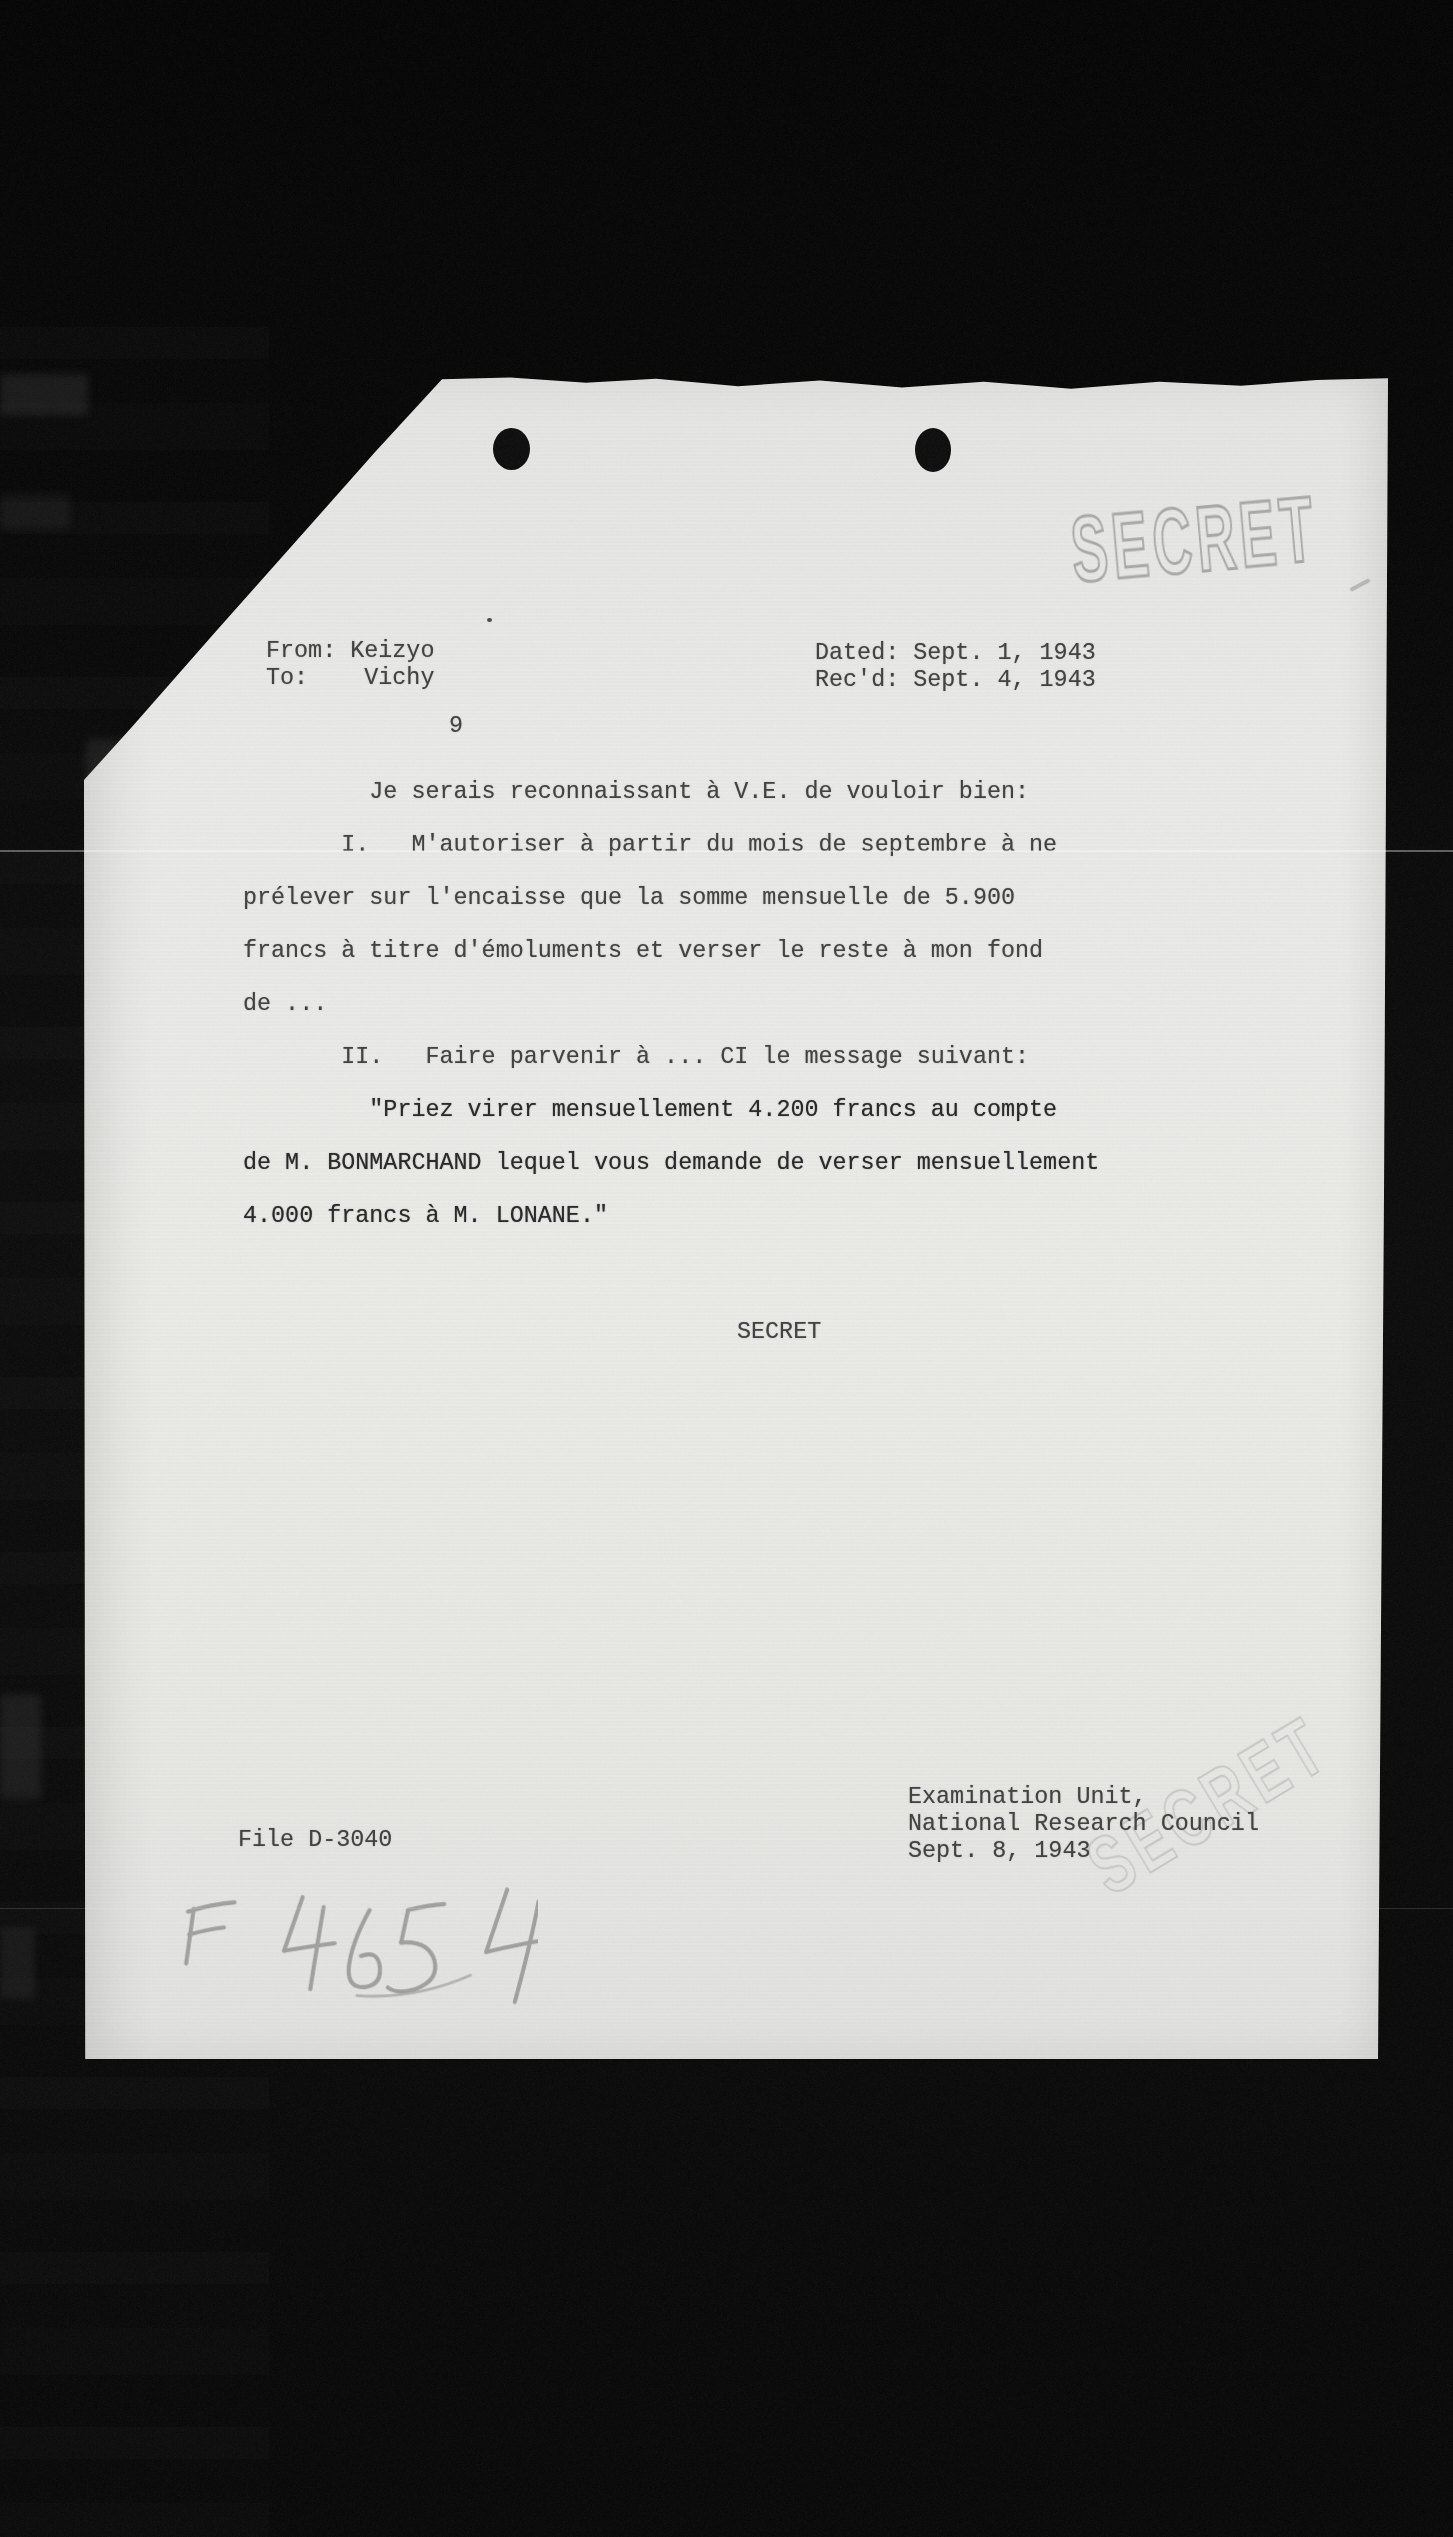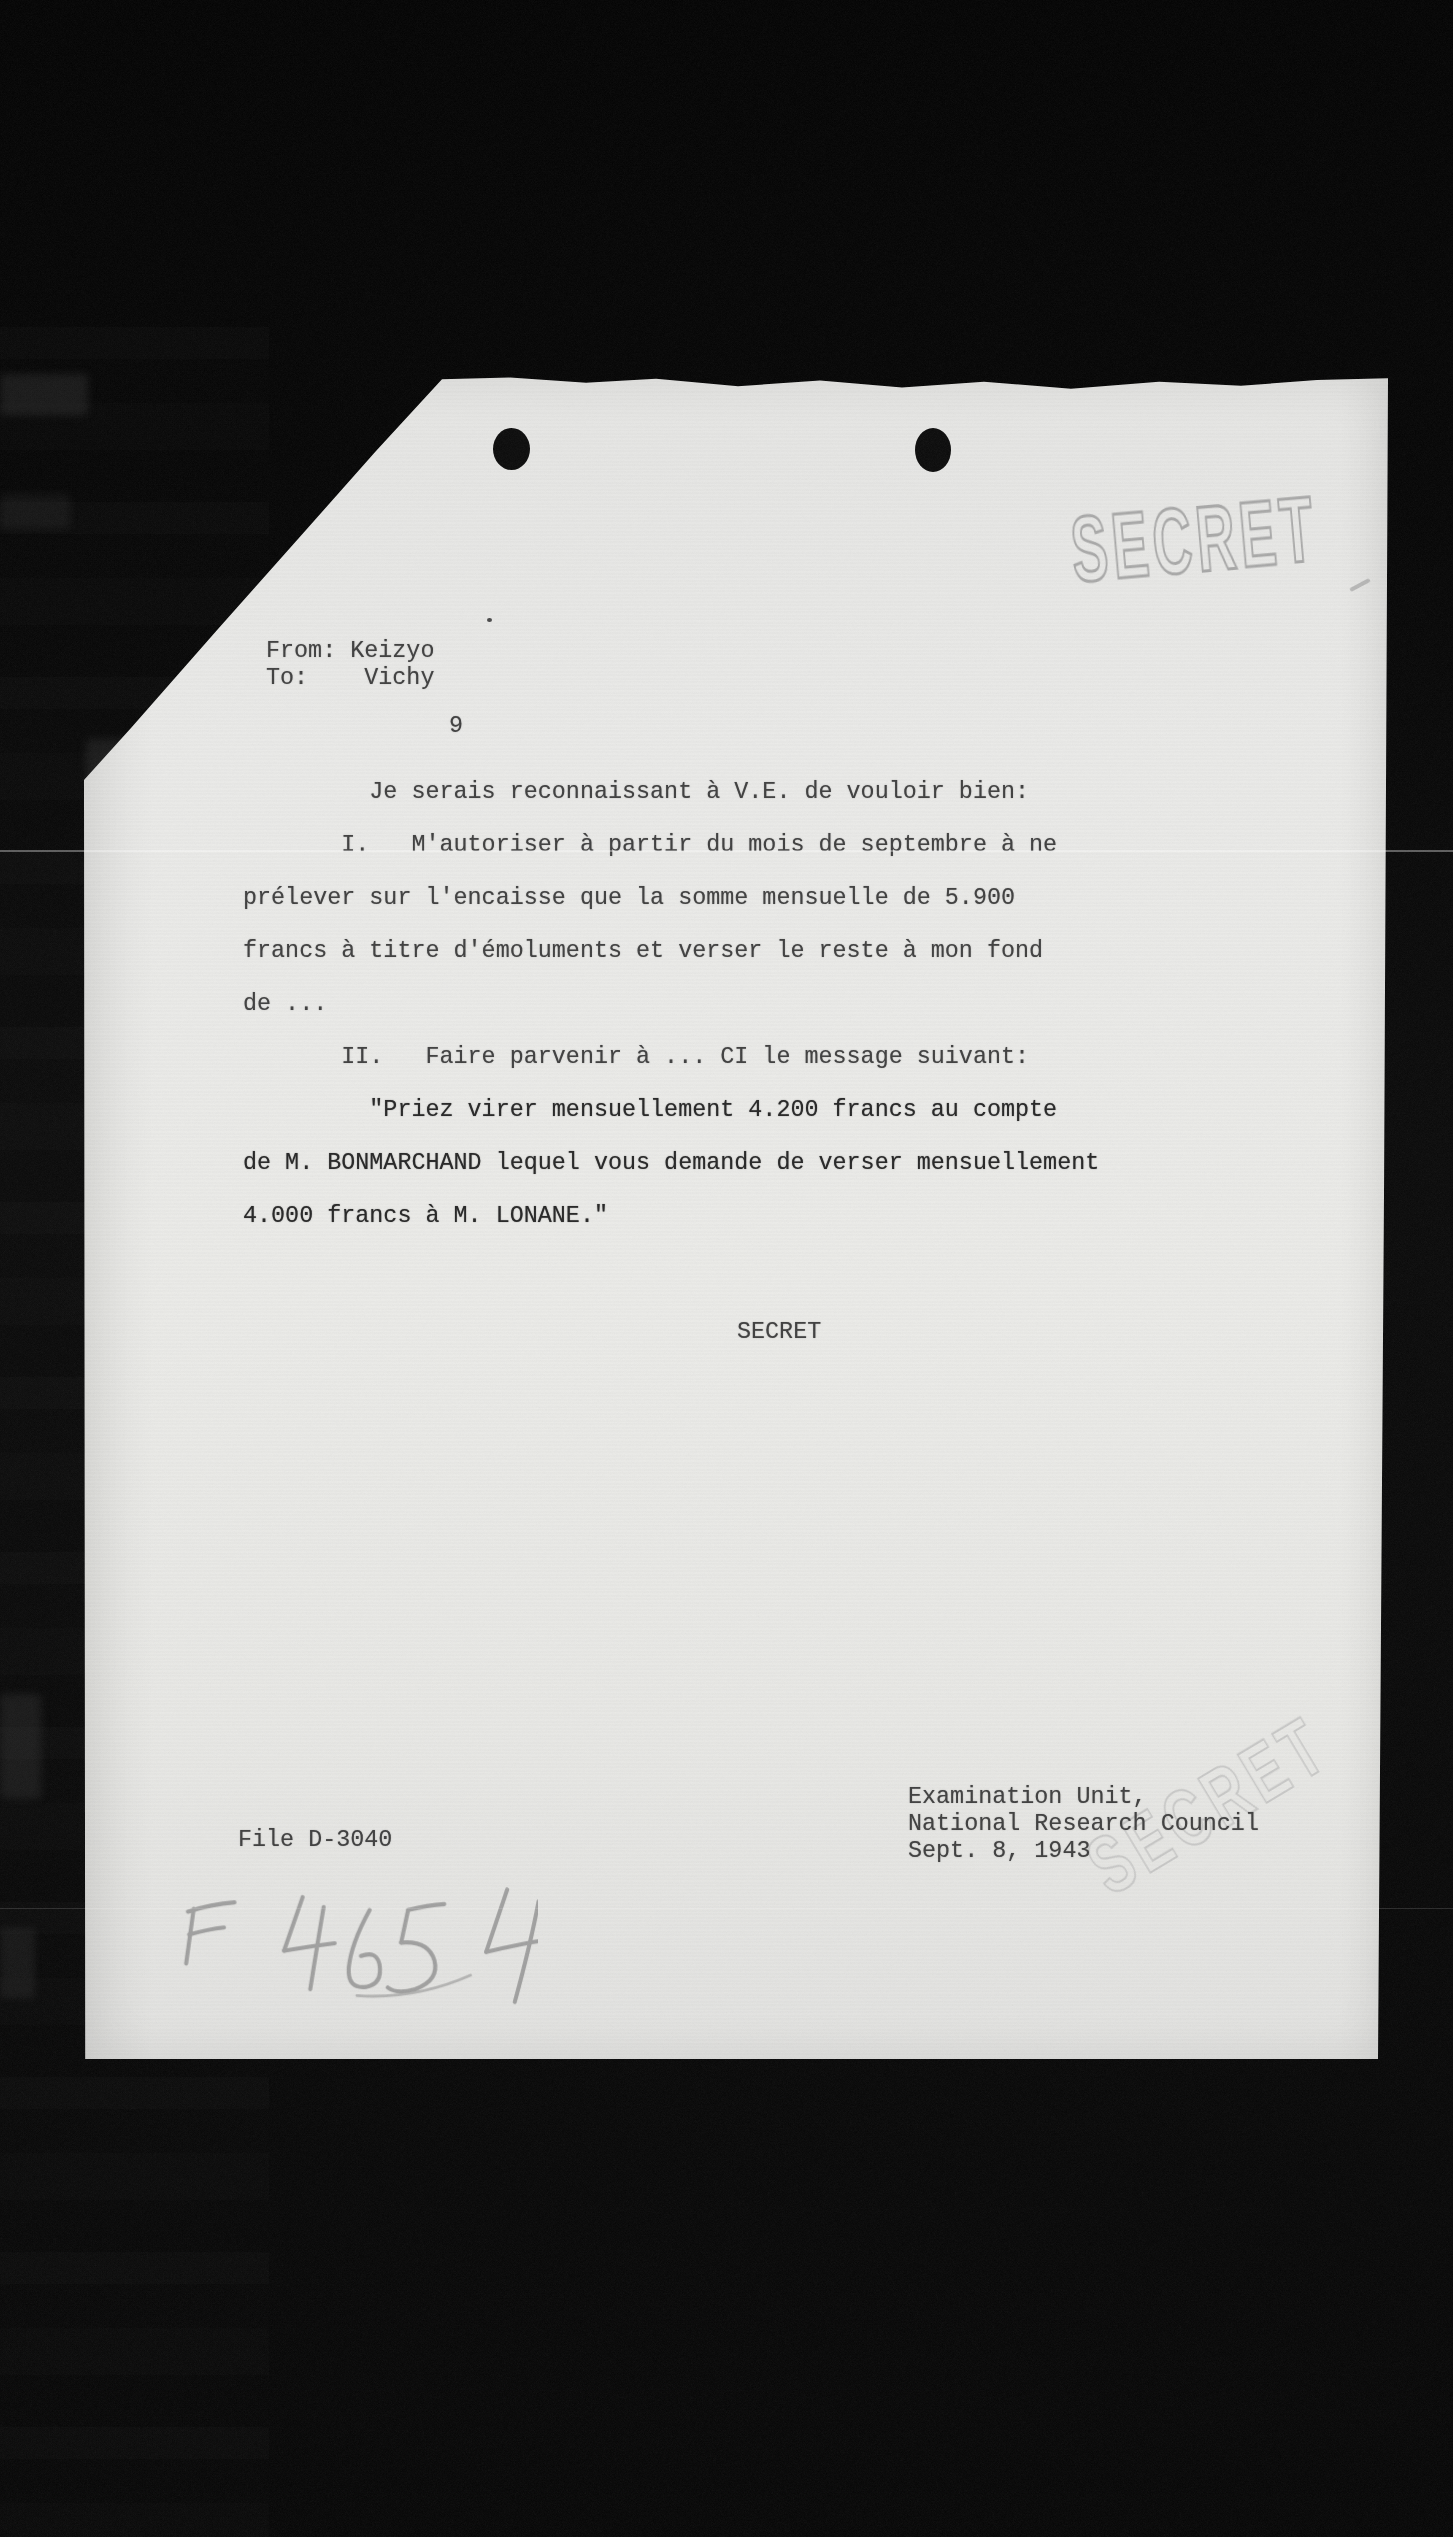--- a/index.html
+++ b/index.html
@@ -71,20 +71,21 @@
 
   <div class="stamp stamp-top">SECRET</div>
   <div class="stamp-tick"></div>
 
   <div class="stamp stamp-bottom">SECRET</div>
 
   <div class="hole" style="left:409px;top:51px;width:37px;height:42px;"></div>
   <div class="hole" style="left:831px;top:51px;width:36px;height:44px;"></div>
 
   <div class="typed" style="left:182px;top:261px;"><div class="typed-line">From: Keizyo</div><div class="typed-line">To:    Vichy</div></div>
+  <div class="typed" style="left:731px;top:263px;"><div class="typed-line">Dated: Sept. 1, 1943</div><div class="typed-line">Rec'd: Sept. 4, 1943</div></div>
 
   <div class="typed" style="left:365px;top:336px;">9</div>
 
   <div class="typed body-block" style="left:159px;top:389px;"><div class="typed-line">         Je serais reconnaissant à V.E. de vouloir bien:</div><div class="typed-line">       I.   M'autoriser à partir du mois de septembre à ne</div><div class="typed-line">prélever sur l'encaisse que la somme mensuelle de 5.900</div><div class="typed-line">francs à titre d'émoluments et verser le reste à mon fond</div><div class="typed-line">de ...</div><div class="typed-line">       II.   Faire parvenir à ... CI le message suivant:</div><div class="typed-line ink-dark">         "Priez virer mensuellement 4.200 francs au compte</div><div class="typed-line ink-dark">de M. BONMARCHAND lequel vous demande de verser mensuellement</div><div class="typed-line ink-dark">4.000 francs à M. LONANE."</div></div>
 
   <div class="typed" style="left:653px;top:942px;">SECRET</div>
 
   <div class="typed" style="left:816px;top:1407px;margin-left:8px;"><div class="typed-line">Examination Unit,</div><div class="typed-line">National Research Council</div><div class="typed-line">Sept. 8, 1943</div></div>
 
   <div class="typed" style="left:154px;top:1450px;">File D-3040</div>

